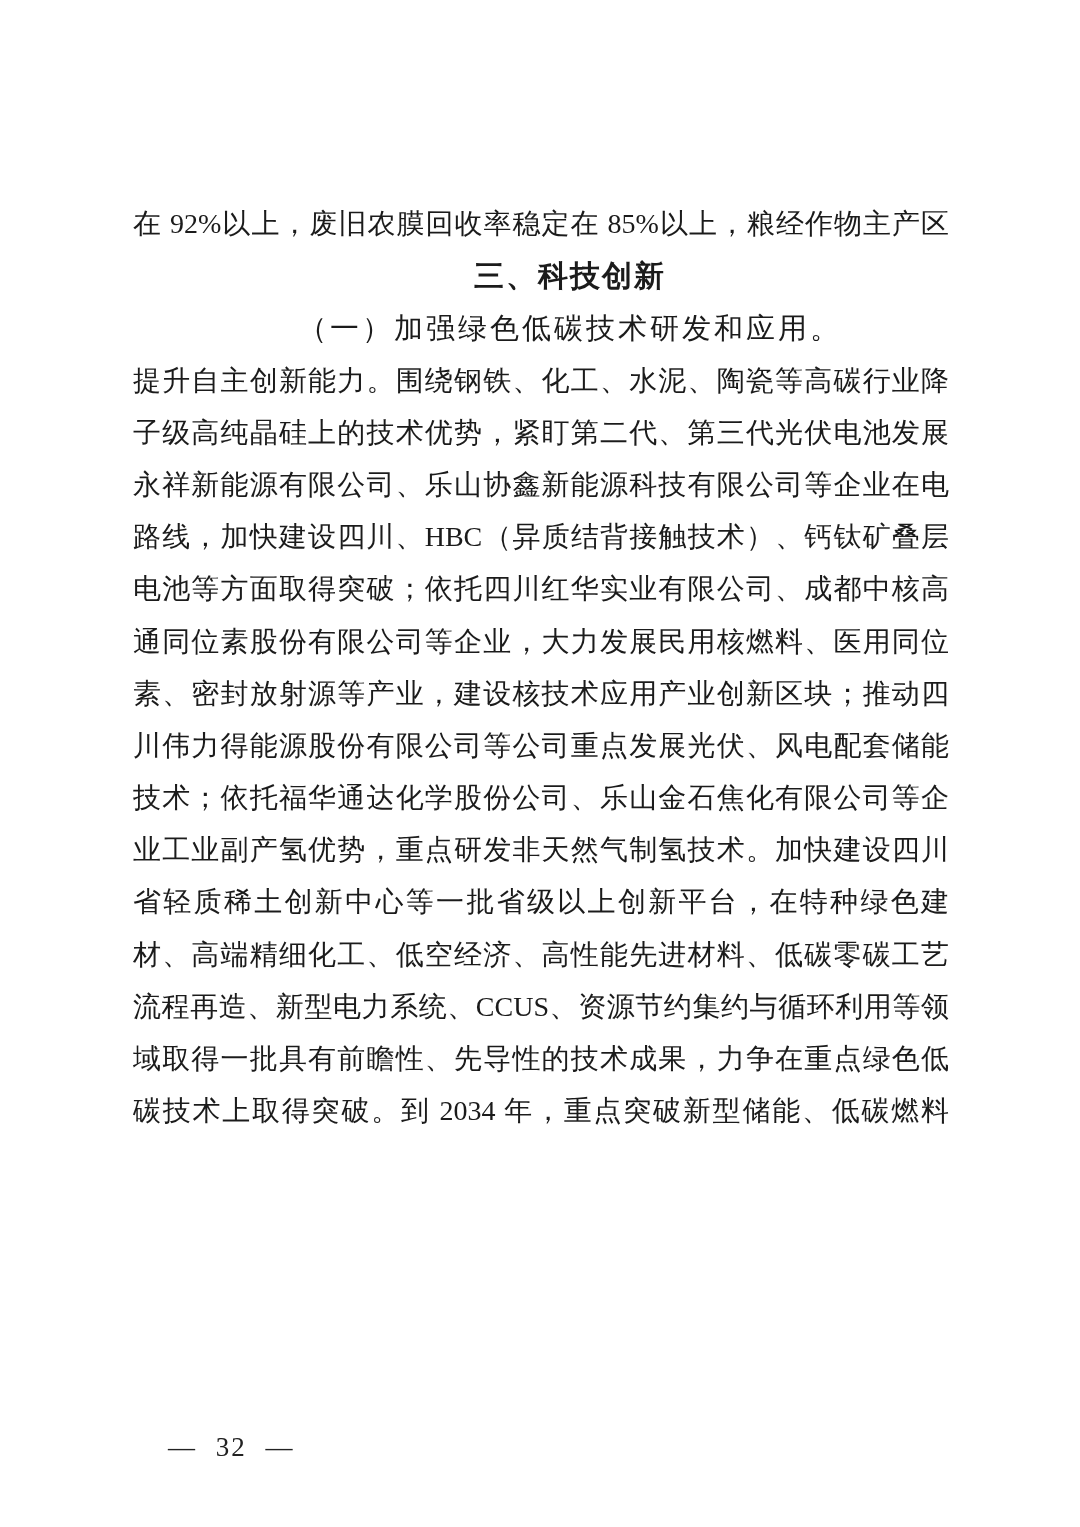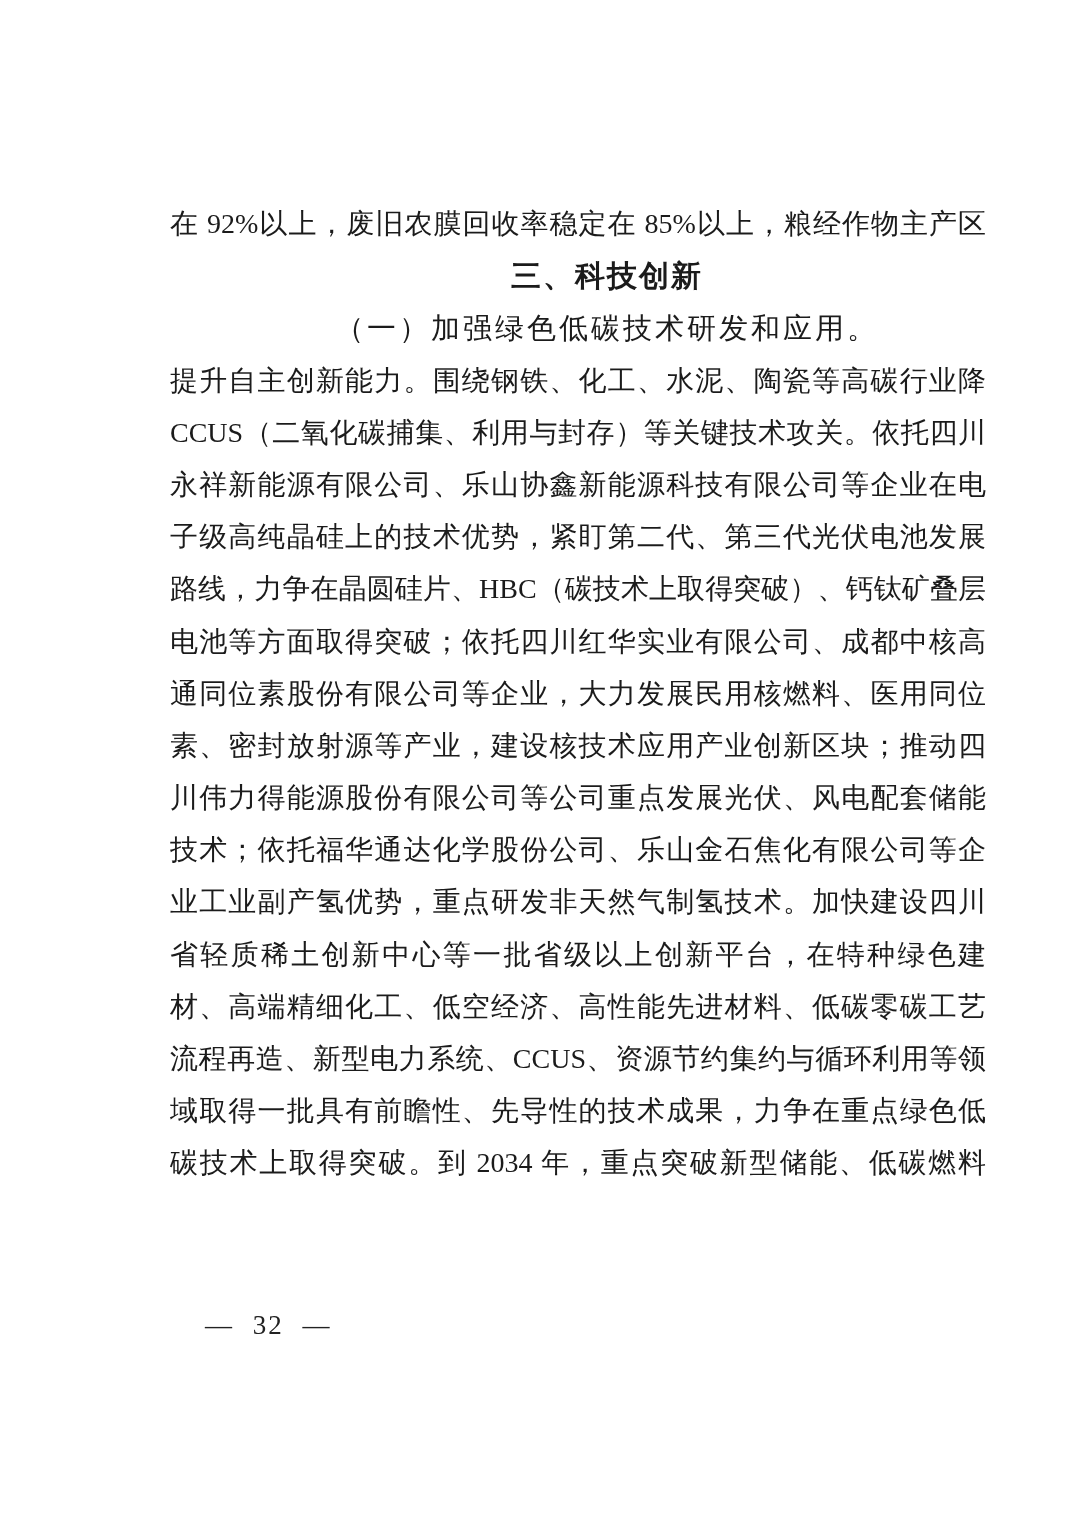--- a/index.html
+++ b/index.html
@@ -9,21 +9,20 @@
     position: relative;
     font-family: "Liberation Serif", "DejaVu Serif", serif;
     color: #1b1b1b;
     overflow: hidden;
   }
   .page {
     position: absolute;
     left: 0; top: 0;
     width: 888px; height: 1527px;
     background: #ffffff;
-    margin-left: 37px;
   }
   .text-block {
     position: absolute;
     left: 133px;
     top: 198px;
     width: 816px;
   }
   .line {
     height: 52.2px;
     line-height: 52.2px;
@@ -46,40 +45,39 @@
     letter-spacing: 2px;
   }
   .h2 {
     font-family: "Liberation Serif", "DejaVu Serif", serif;
     font-size: 29px;
     letter-spacing: 3px;
   }
   .page-number {
     position: absolute;
     left: 168px;
-    top: 1310px;
+    top: 1432px;
     font-size: 27px;
     letter-spacing: 2px;
     word-spacing: 10px;
     color: #222222;
   }
 </style>
 </head>
 <body>
 
 <div class="page">
   <div class="text-block">
     <div class="line j">在 92%以上，废旧农膜回收率稳定在 85%以上，粮经作物主产区</div>
     <div class="line h1 indent">三、科技创新</div>
     <div class="line h2 indent">（一）加强绿色低碳技术研发和应用。</div>
     <div class="line j">提升自主创新能力。围绕钢铁、化工、水泥、陶瓷等高碳行业降</div>
-    <div class="line j">CCUS（二氧化碳捕集、利用与封存）等关键技术攻关。依托四川</div>
+    <div class="line j">子级高纯晶硅上的技术优势，紧盯第二代、第三代光伏电池发展</div>
     <div class="line j">永祥新能源有限公司、乐山协鑫新能源科技有限公司等企业在电</div>
-    <div class="line j">子级高纯晶硅上的技术优势，紧盯第二代、第三代光伏电池发展</div>
-    <div class="line j">路线，力争在晶圆硅片、HBC（碳技术上取得突破）、钙钛矿叠层</div>
+    <div class="line j">路线，加快建设四川、HBC（异质结背接触技术）、钙钛矿叠层</div>
     <div class="line j">电池等方面取得突破；依托四川红华实业有限公司、成都中核高</div>
     <div class="line j">通同位素股份有限公司等企业，大力发展民用核燃料、医用同位</div>
     <div class="line j">素、密封放射源等产业，建设核技术应用产业创新区块；推动四</div>
     <div class="line j">川伟力得能源股份有限公司等公司重点发展光伏、风电配套储能</div>
     <div class="line j">技术；依托福华通达化学股份公司、乐山金石焦化有限公司等企</div>
     <div class="line j">业工业副产氢优势，重点研发非天然气制氢技术。加快建设四川</div>
     <div class="line j">省轻质稀土创新中心等一批省级以上创新平台，在特种绿色建</div>
     <div class="line j">材、高端精细化工、低空经济、高性能先进材料、低碳零碳工艺</div>
     <div class="line j">流程再造、新型电力系统、CCUS、资源节约集约与循环利用等领</div>
     <div class="line j">域取得一批具有前瞻性、先导性的技术成果，力争在重点绿色低</div>

